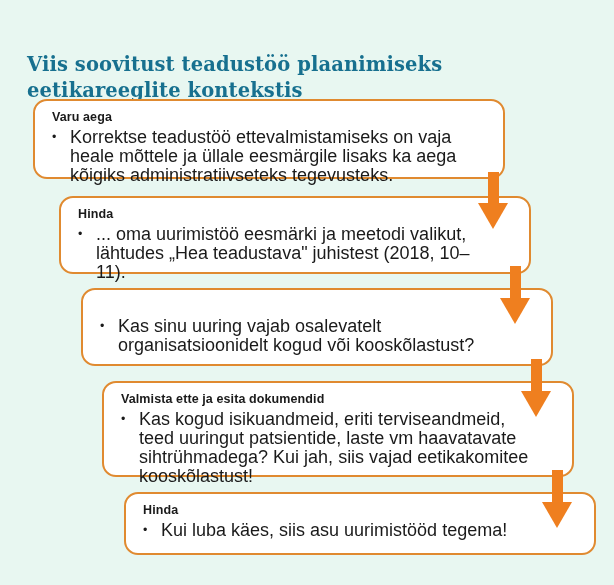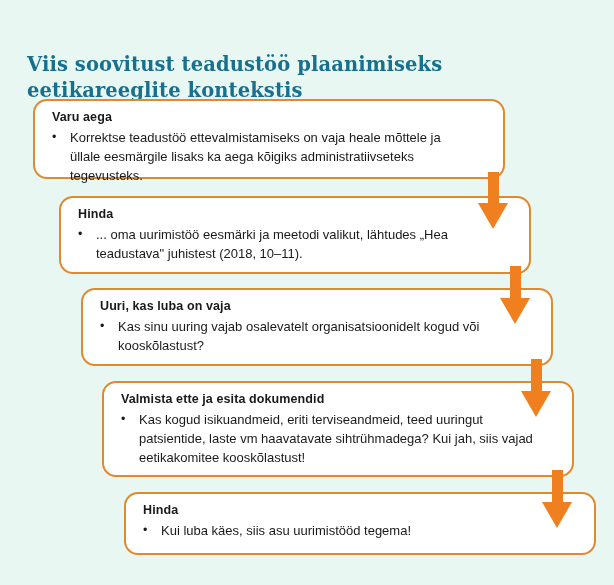--- a/index.html
+++ b/index.html
@@ -71,21 +71,21 @@
     flex: 0 0 auto;
     font-size: 12.5px;
     line-height: 19px;
     color: #1a1a1a;
     width: 9px;
     text-align: left;
   }
 
   .step-text {
     flex: 1 1 auto;
-    font-size: 13px;
+    font-size: 18px;
     line-height: 19px;
     color: #1a1a1a;
   }
 
   .step-text b {
     font-weight: normal;
   }
 
   
   .arrow {
@@ -138,21 +138,20 @@
       <span class="step-text">... oma uurimistöö eesmärki ja meetodi valikut, lähtudes „Hea teadustava" juhistest (2018, 10–11).</span>
     </div>
   </div>
 
   <div class="arrow" style="left:477px; top:266px; width:54px; height:58px;">
     <div class="stem" style="height:32px;"></div>
     <div class="head" style="top:32px;"></div>
   </div>
 
   <div class="step-box" style="left:70px; top:288px; width:472px; height:78px;">
-    <div class="step-title">Uuri, kas luba on vaja</div>
     <div class="step-body">
       <span class="bullet">•</span>
       <span class="step-text">Kas sinu uuring vajab osalevatelt organisatsioonidelt kogud või kooskõlastust?</span>
     </div>
   </div>
 
   <div class="arrow" style="left:498px; top:359px; width:54px; height:58px;">
     <div class="stem" style="height:32px;"></div>
     <div class="head" style="top:32px;"></div>
   </div>

